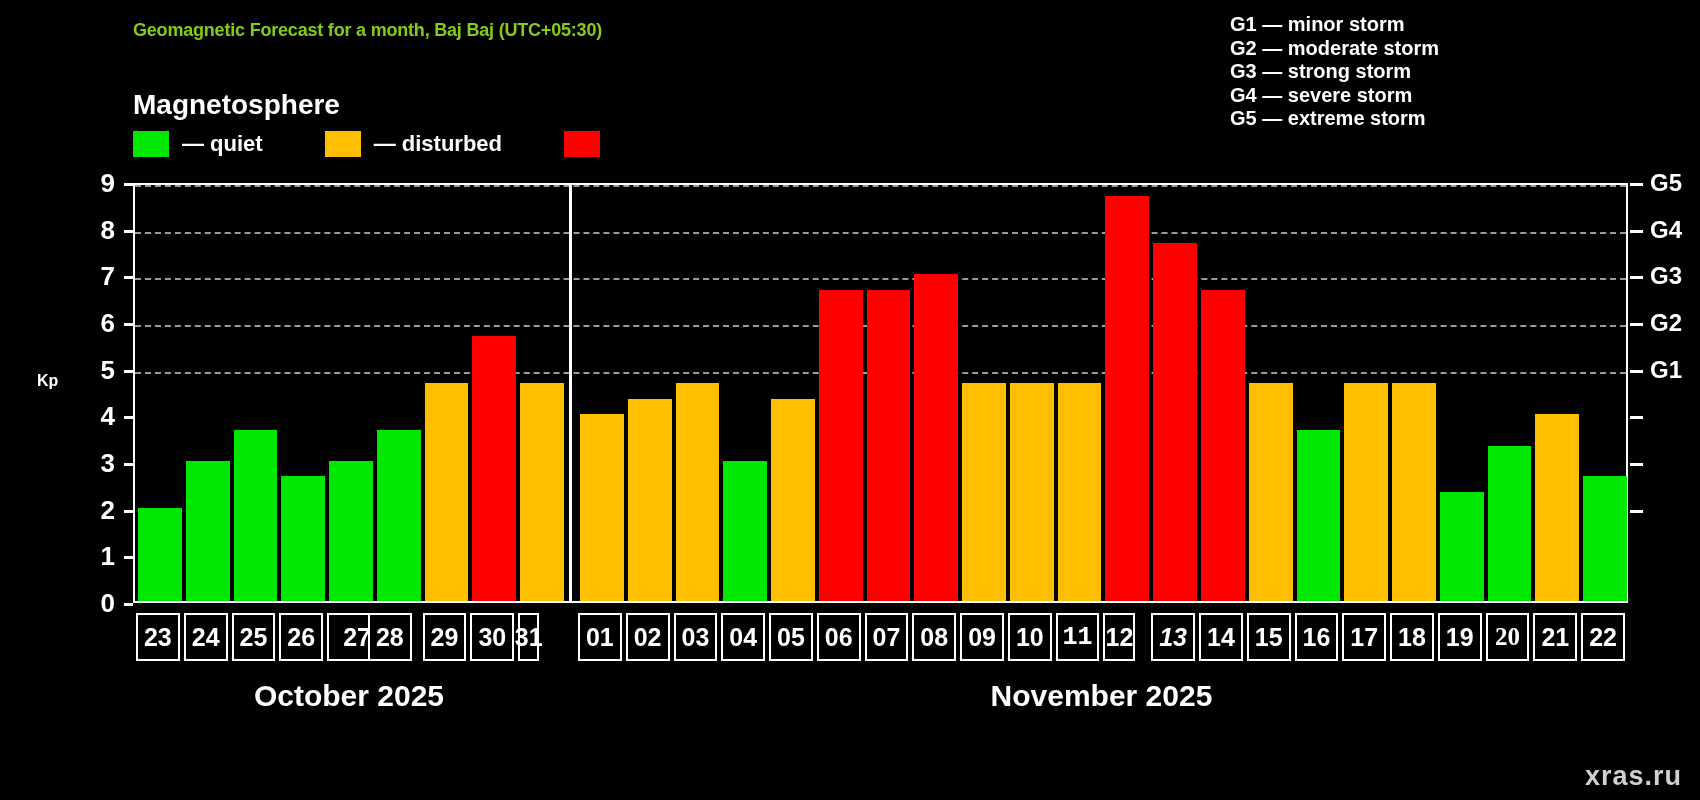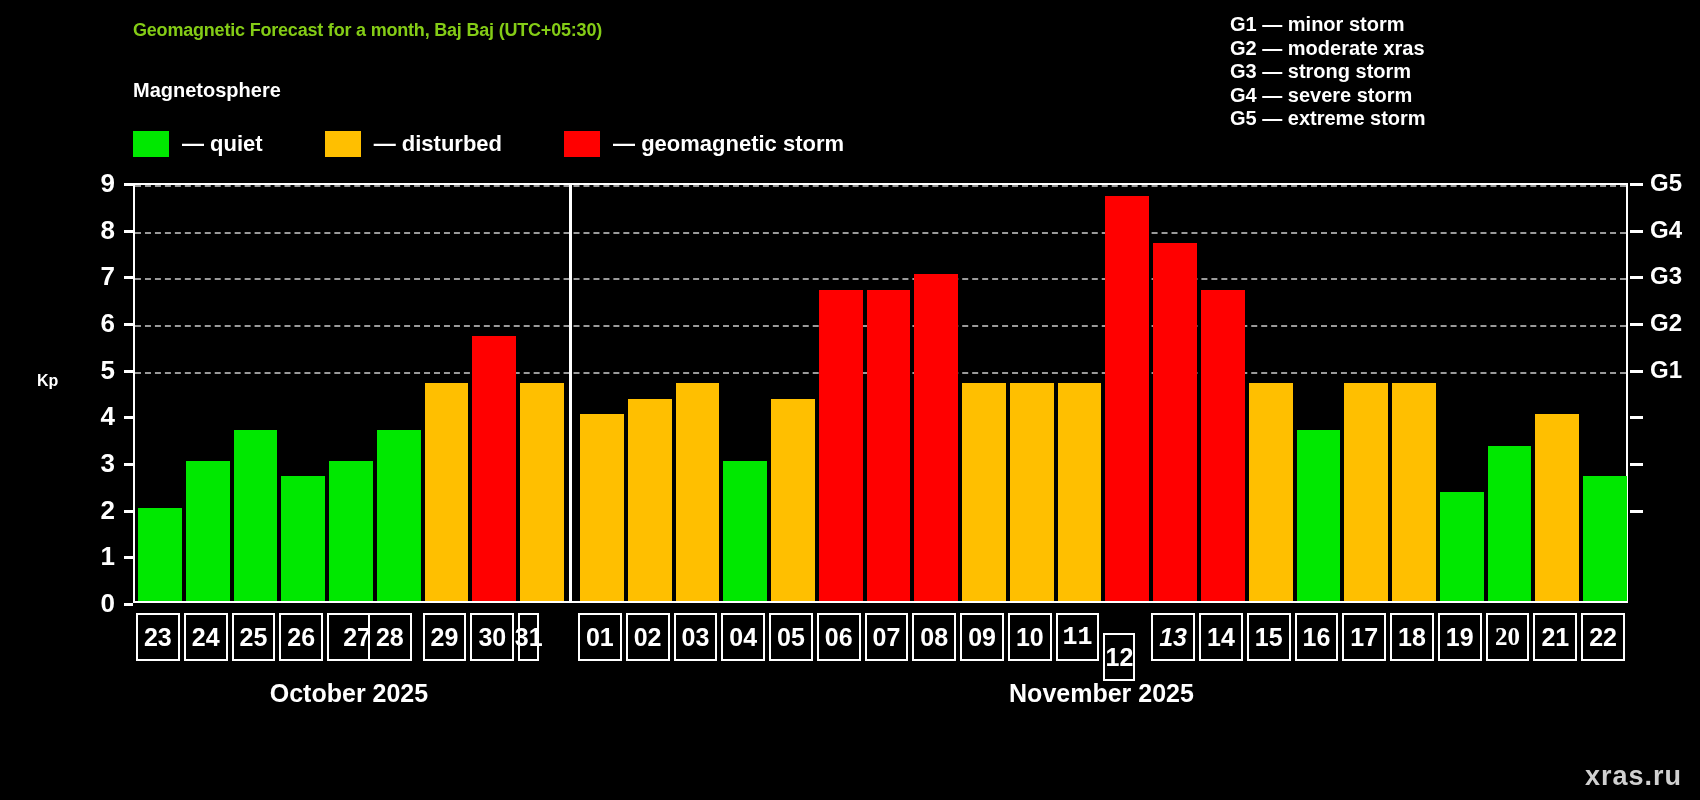--- a/index.html
+++ b/index.html
@@ -24,22 +24,22 @@
     font-size: 18px;
     font-weight: bold;
     color: #84cc16;
     white-space: nowrap;
     letter-spacing: -0.2px;
   }
 
   #legend-heading {
     position: absolute;
     left: 133px;
-    top: 79px;
-    font-size: 20px;
+    top: 89px;
+    font-size: 28px;
     font-weight: bold;
     color: #ffffff;
     white-space: nowrap;
   }
 
   #legend-row {
     position: absolute;
     left: 133px;
     top: 131px;
     display: flex;
@@ -180,21 +180,21 @@
     justify-content: center;
     font-size: 25px;
     font-weight: bold;
     color: #ffffff;
   }
 
   
   .month-caption {
     position: absolute;
     top: 679px;
-    font-size: 25px;
+    font-size: 30px;
     font-weight: bold;
     color: #ffffff;
     text-align: right;
     transform: translateX(-50%);
     white-space: nowrap;
   }
 
   
   #watermark {
     position: absolute;
@@ -219,27 +219,26 @@
     <span class="legend-text">— quiet</span>
   </div>
   <span class="legend-gap-1"></span>
   <div class="legend-item">
     <span class="legend-swatch" style="background: rgb(255, 191, 0);"></span>
     <span class="legend-text">— disturbed</span>
   </div>
   <span class="legend-gap-2"></span>
   <div class="legend-item">
     <span class="legend-swatch" style="background: rgb(255, 0, 0);"></span>
-    <span class="legend-text">— geomagnetic storm</span>
   </div>
 </div>
 
 <div id="g-scale">
   <span class="g-line">G1 — minor storm</span>
-  <span class="g-line">G2 — moderate xras</span>
+  <span class="g-line">G2 — moderate storm</span>
   <span class="g-line">G3 — strong storm</span>
   <span class="g-line">G4 — severe storm</span>
   <span class="g-line">G5 — extreme storm</span>
 </div>
 
 <div id="y-axis-title">Kp</div>
 <div id="y-axis-ticks">
     <div class="y-tick" style="left: 124px; top: 603px;"></div>
     <div class="y-tick-label" style="top: 603px; left: 75px; right: auto;">0</div>
     <div class="y-tick" style="left: 124px; top: 556.333px;"></div>
@@ -337,21 +336,21 @@
     <div class="date-box" style="left: 492.742px; width: 43.7742px;">02</div>
     <div class="date-box" style="left: 540.516px; width: 43.7742px;">03</div>
     <div class="date-box" style="left: 588.29px; width: 43.7742px;">04</div>
     <div class="date-box" style="left: 636.065px; width: 43.7742px;">05</div>
     <div class="date-box" style="left: 683.839px; width: 43.7742px;">06</div>
     <div class="date-box" style="left: 731.613px; width: 43.7742px;">07</div>
     <div class="date-box" style="left: 779.387px; width: 43.7742px;">08</div>
     <div class="date-box" style="left: 827.161px; width: 43.7742px;">09</div>
     <div class="date-box" style="left: 874.935px; width: 43.7742px;">10</div>
     <div class="date-box" style="left: 922.71px; width: 43.7742px; font-family: Liberation Mono, monospace;">11</div>
-    <div class="date-box" style="left: 970.484px; width: 32px; margin-top: 20px;">12</div>
+    <div class="date-box" style="left: 970.484px; width: 32px;">12</div>
     <div class="date-box" style="left: 1018.26px; width: 43.7742px; font-style: italic;">13</div>
     <div class="date-box" style="left: 1066.03px; width: 43.7742px;">14</div>
     <div class="date-box" style="left: 1113.81px; width: 43.7742px;">15</div>
     <div class="date-box" style="left: 1161.58px; width: 43.7742px;">16</div>
     <div class="date-box" style="left: 1209.35px; width: 43.7742px;">17</div>
     <div class="date-box" style="left: 1257.13px; width: 43.7742px;">18</div>
     <div class="date-box" style="left: 1304.9px; width: 43.7742px;">19</div>
     <div class="date-box" style="left: 1352.68px; width: 43.7742px; font-family: Liberation Serif, serif;">20</div>
     <div class="date-box" style="left: 1400.45px; width: 43.7742px;">21</div>
     <div class="date-box" style="left: 1448.23px; width: 43.7742px;">22</div>

